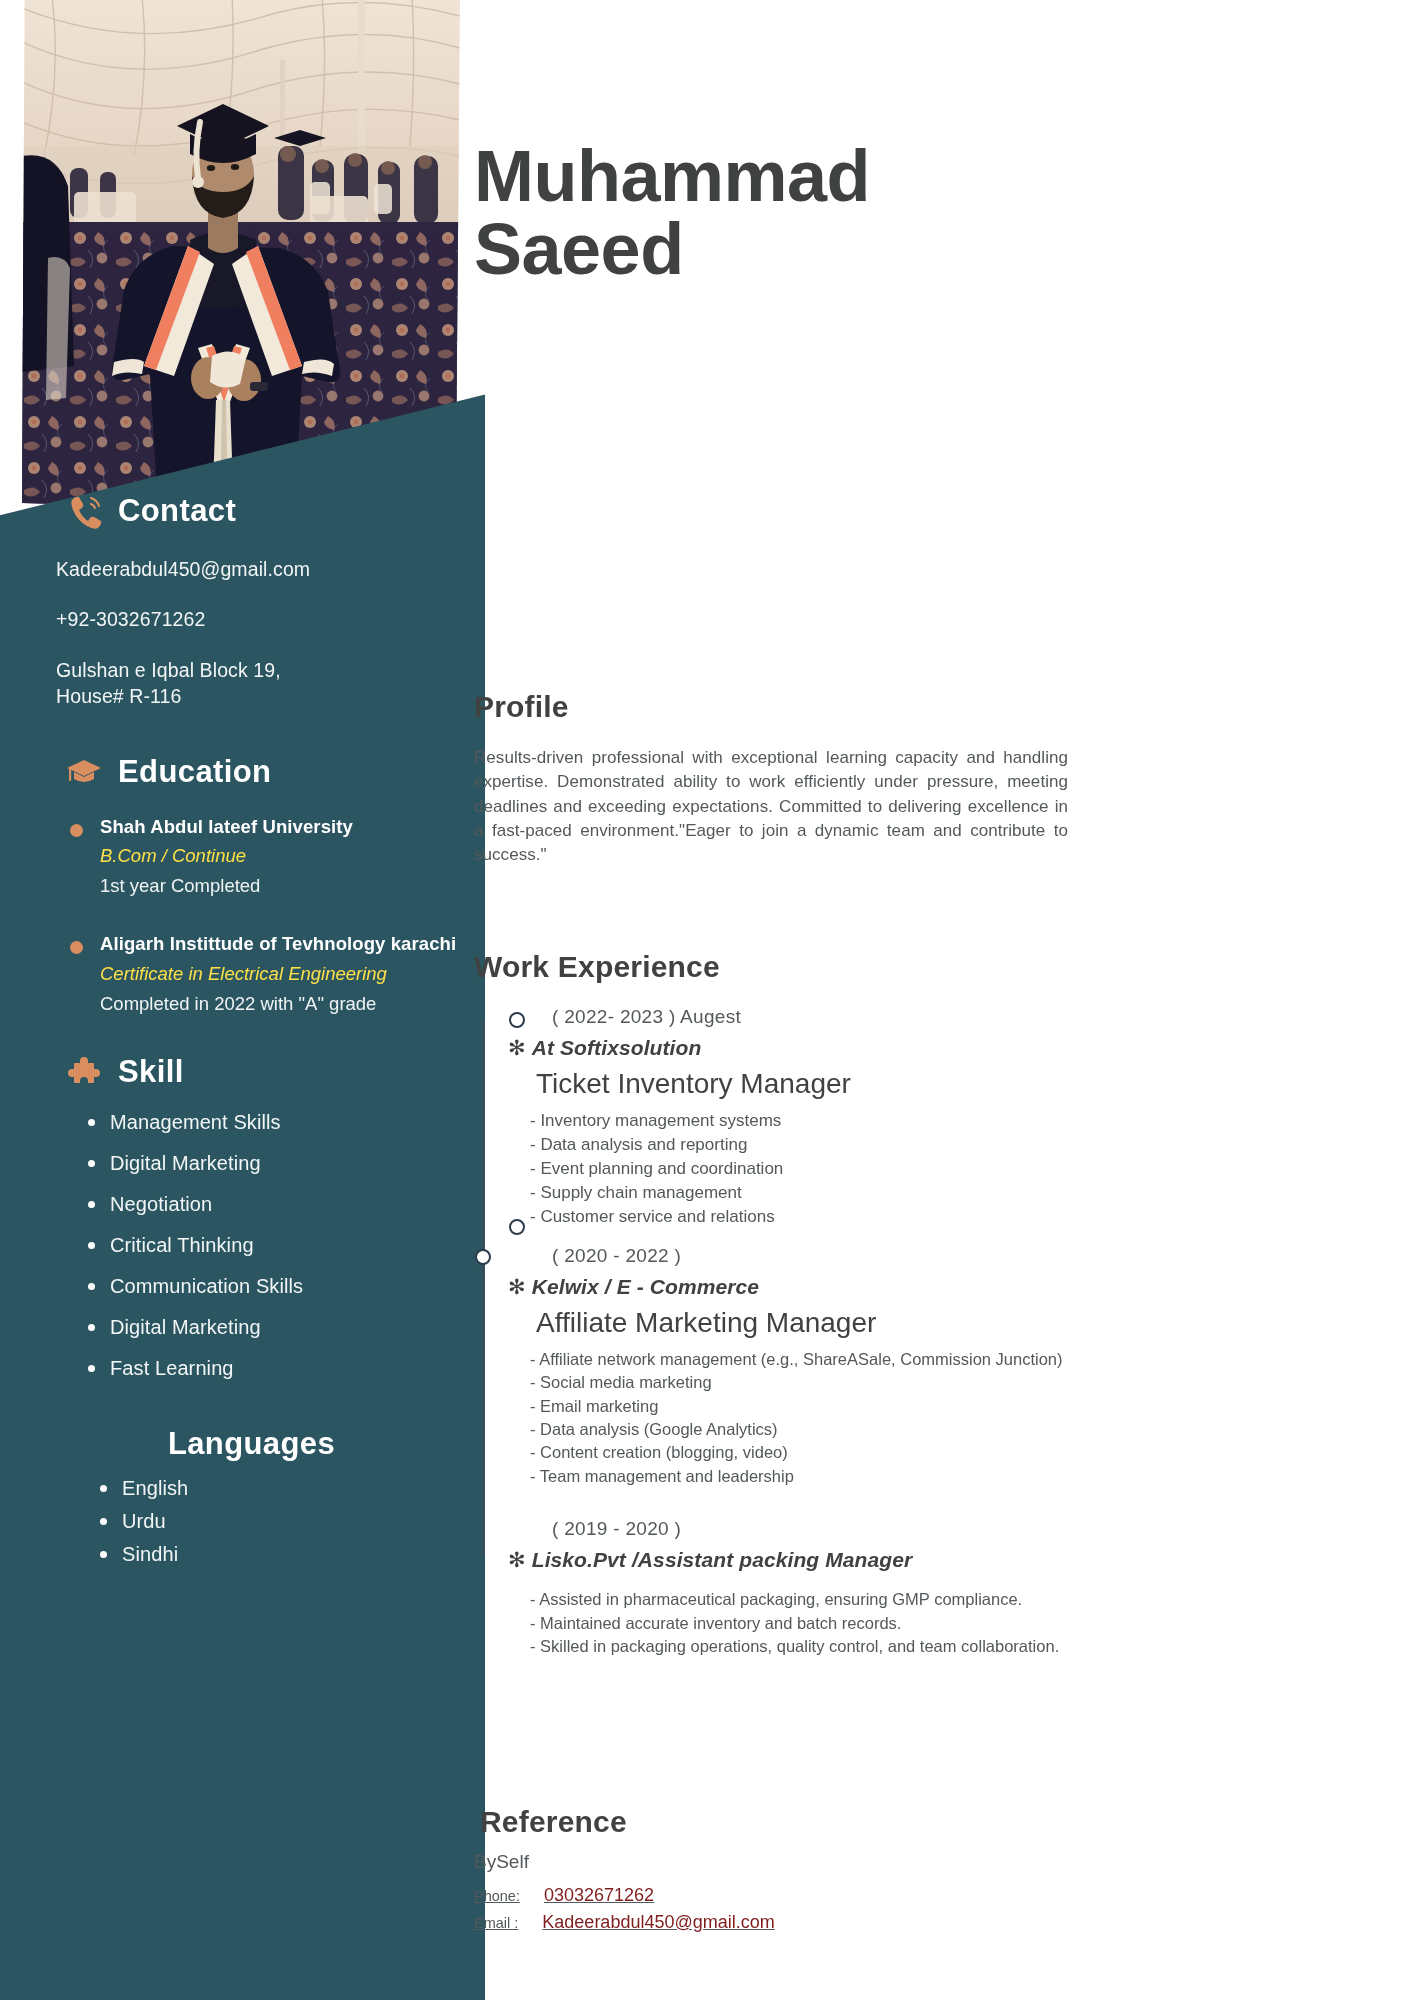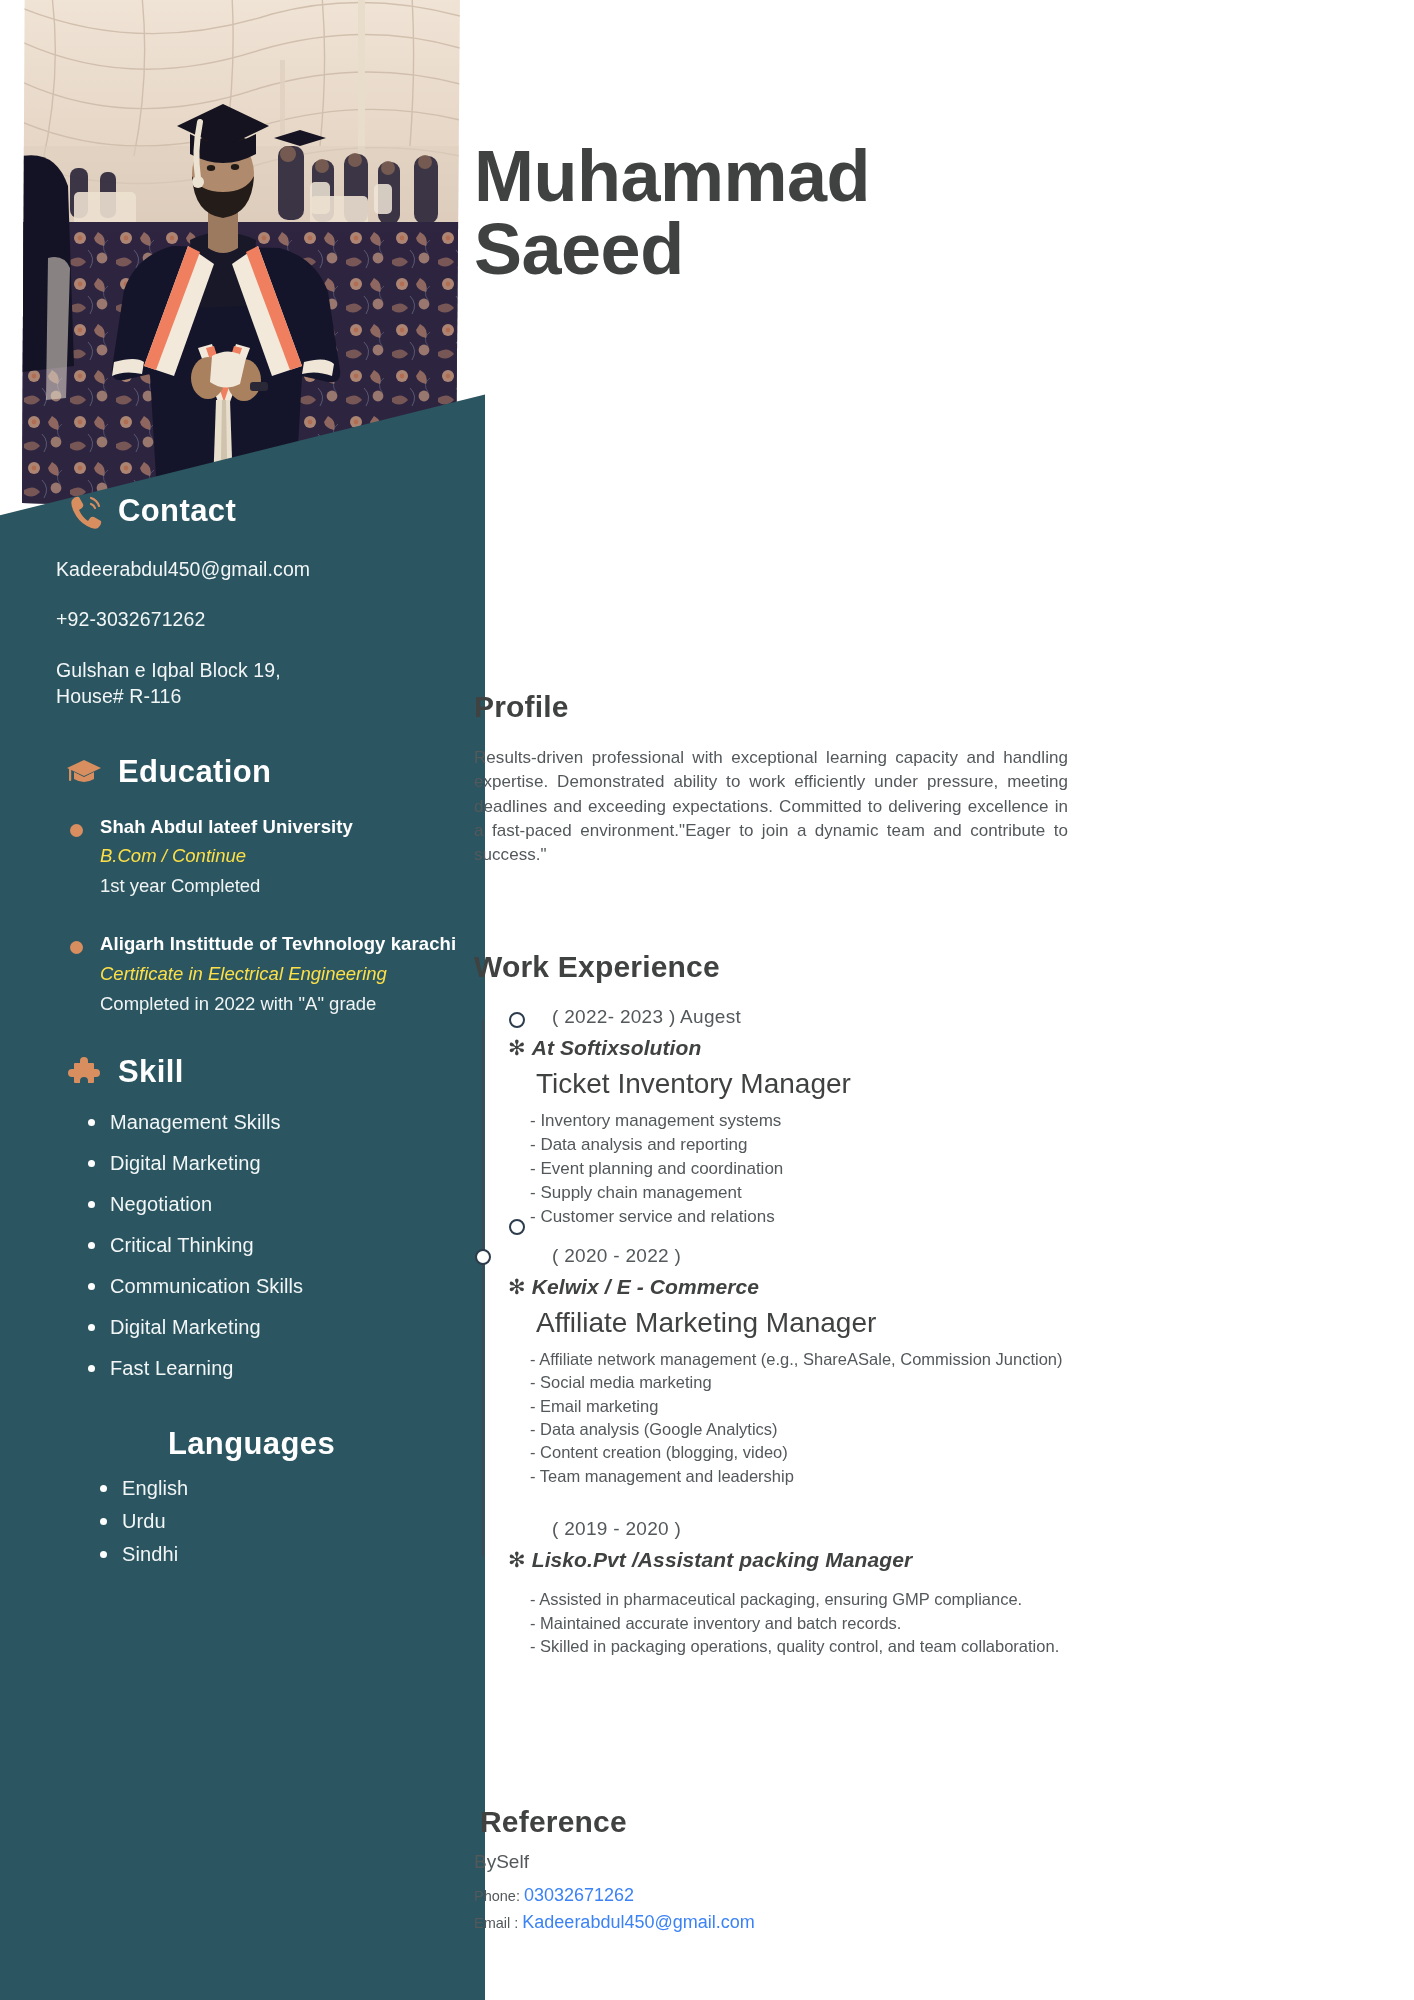--- a/index.html
+++ b/index.html
@@ -247,25 +247,26 @@
     margin-top: 12px;
     font-size: 19px;
     color: #53585B;
   }
   .ref-row {
     margin-top: 12px;
     font-size: 15px;
     color: #53585B;
     display: flex;
     align-items: baseline;
-    gap: 4px;
+    gap: 24px;
+    text-decoration: underline;
   }
   .ref-row + .ref-row { margin-top: 6px; }
   .ref-label { font-size: 14.5px; color: #53585B; }
-  .ref-val { font-size: 18px; color: #3b82f6; }
+  .ref-val { font-size: 18px; color: #7f1d1d; }
 </style>
 </head>
 <body>
 
 <div class="page">
 
   <div class="photo-wrap">
     <div class="photo-canvas">
       <svg viewBox="0 0 438 520" preserveAspectRatio="xMidYMid slice" aria-hidden="true">
         <defs>

